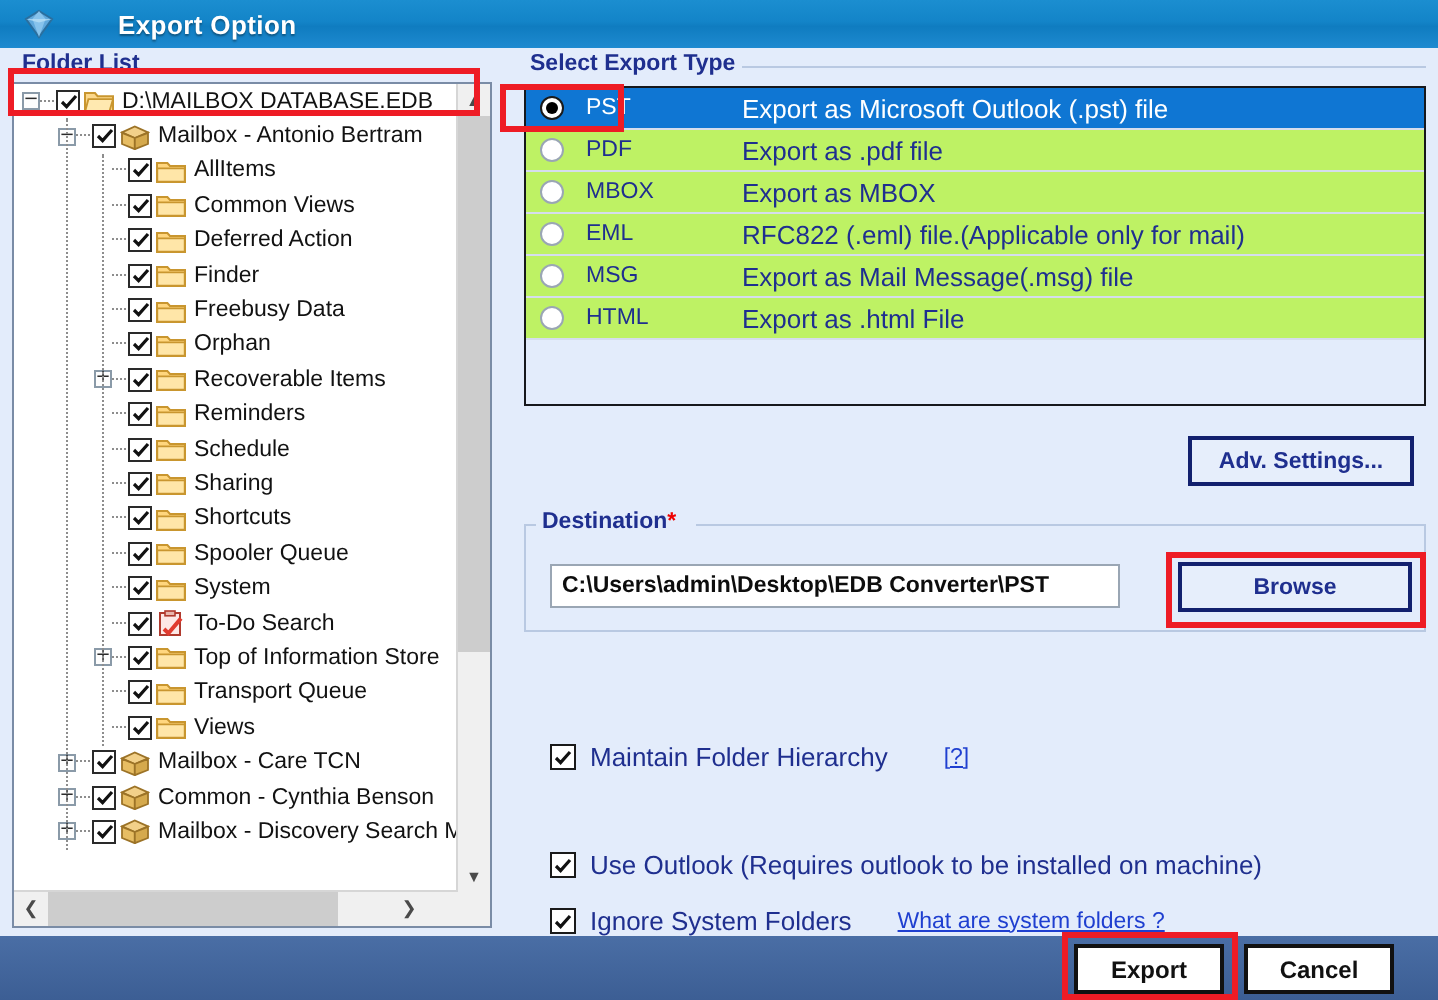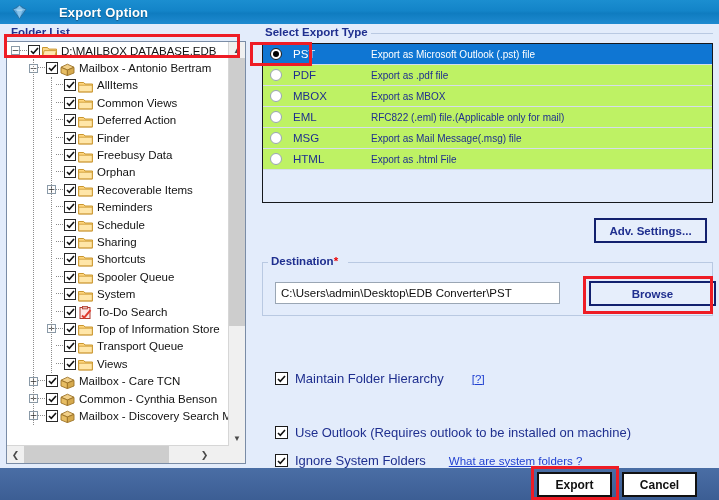--- a/index.html
+++ b/index.html
@@ -93,21 +93,21 @@
   }
   .trow2.sel{background:#0f76d3;}
   .radio{
     width:12px;height:12px;border-radius:50%;border:1px solid #9aa6b4;background:#fff;
     margin-left:7px;flex:0 0 auto;display:inline-flex;align-items:center;justify-content:center;box-sizing:border-box;
   }
   .radio .dot{width:6px;height:6px;border-radius:50%;background:#000;}
   .tcode{
     width:78px;margin-left:11px;font-size:11.5px;color:#1f2f8f;font-weight:normal;flex:0 0 auto;
   }
-  .tdesc{font-size:10px;color:#1f2f8f;}
+  .tdesc{font-size:13px;color:#1f2f8f;}
   .trow2.sel .tcode,.trow2.sel .tdesc{color:#ffffff;}
   .trow2.sel .radio{border-color:#1a1a1a;}
 
   
   .btn{
     position:absolute;background:#e6eefb;border:1px solid #1f2f8f;
     color:#1f2f8f;font-size:11.5px;font-weight:bold;
     display:flex;align-items:center;justify-content:center;cursor:default;box-sizing:border-box;
   }
   .btn.dark{border:2px solid #12206e;}
@@ -119,21 +119,21 @@
   .destbox{
     position:absolute;left:262px;top:238px;width:451px;height:54px;
     border:1px solid #b9c9e2;border-top:none;box-sizing:border-box;
   }
   .desttop-l{position:absolute;left:262px;top:238px;width:8px;border-top:1px solid #b9c9e2;}
   .desttop-r{position:absolute;left:348px;top:238px;width:365px;border-top:1px solid #b9c9e2;}
   .textinput{
     position:absolute;left:275px;top:258px;width:285px;height:22px;
     background:#ffffff;border:1px solid #9aa6b4;box-sizing:border-box;
     display:flex;align-items:center;padding-left:5px;
-    font-size:11.5px;color:#0d0d0d;
+    font-size:11.5px;color:#0d0d0d;font-weight:bold;
   }
 
   
   .optrow{position:absolute;display:flex;align-items:center;}
   .ocb{
     width:13px;height:13px;border:1px solid #1a1a1a;background:#fff;
     display:inline-flex;align-items:center;justify-content:center;flex:0 0 auto;box-sizing:border-box;
   }
   .olabel{margin-left:7px;font-size:13px;color:#1f2f8f;}
   .olink{font-size:11.5px;color:#1f3fd0;text-decoration:underline;}
@@ -568,21 +568,21 @@
 
     <div class="desttop-l"></div>
     <div class="desttop-r"></div>
     <div class="destbox"></div>
     <div class="grouplabel" style="left:268px;top:231px;">
       <span>Destination</span><span style="color:#e00;">*</span>
     </div>
 
     <div class="textinput">C:\Users\admin\Desktop\EDB Converter\PST</div>
 
-    <div class="btn dark" style="left:589px;top:257px;width:127px;height:25px;background:#e6eefb;">Browse</div>
+    <div class="btn dark" style="left:589px;top:257px;width:117px;height:25px;background:#e6eefb;">Browse</div>
 
     <div class="optrow" style="left:275px;top:347px;">
       <span class="ocb">
         <svg width="9" height="8" viewBox="0 0 9 8">
             <path d="M1 4 L3.3 6.3 L8 1" stroke="#111" stroke-width="1.6" fill="none"></path>
           </svg>
       </span>
       <span class="olabel">Maintain Folder Hierarchy</span>
       <span class="olink" style="margin-left:28px;">[?]</span>
     </div>

